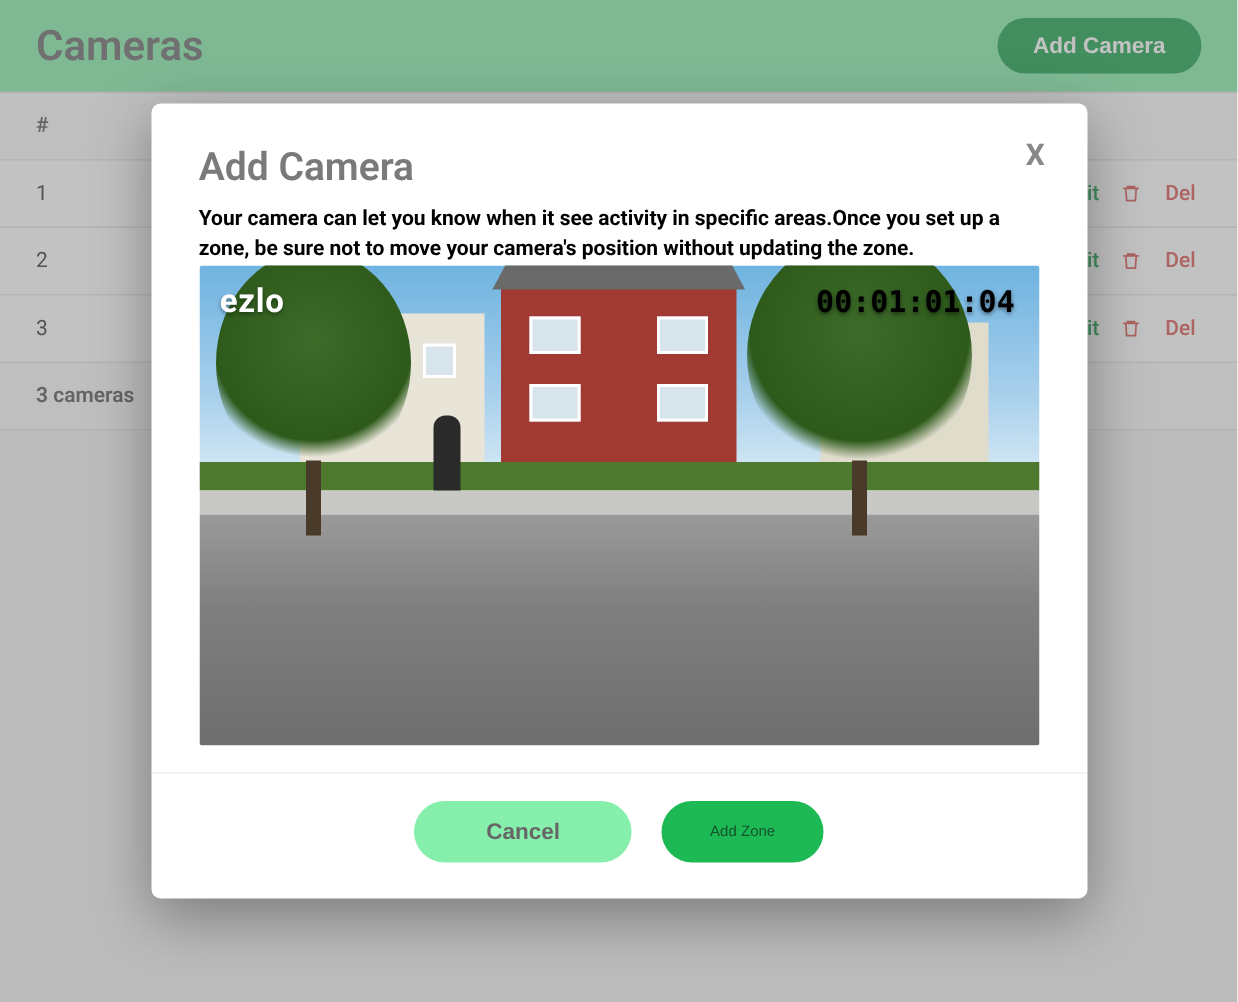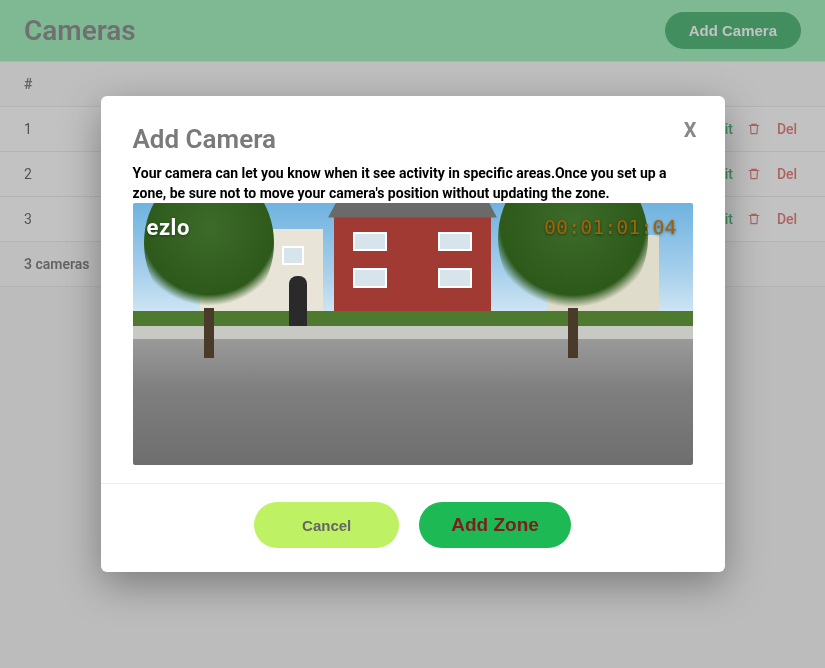--- a/index.html
+++ b/index.html
@@ -128,21 +128,21 @@
       cursor: pointer;
     }
     .camera-label {
       font-size: 14px;
       font-weight: 700;
       color: #333;
       margin-bottom: 8px;
     }
     .camera-view {
       width: 100%;
-      height: 262px;
+      height: 320px;
       position: relative;
       overflow: hidden;
       border-radius: 2px;
     }
     .sky {
       position: absolute;
       top: 0; left: 0; right: 0;
       height: 45%;
       background: linear-gradient(to bottom, #6fb3e0 0%, #a8d0ec 60%, #d8eaf5 100%);
     }
@@ -237,51 +237,51 @@
       color: #fff;
       font-size: 22px;
       font-weight: 700;
       letter-spacing: 0.5px;
       text-shadow: 0 1px 3px rgba(0,0,0,0.4);
     }
     .timestamp {
       position: absolute;
       top: 12px;
       right: 16px;
-      color: #a16207;
+      color: #000000;
       font-size: 20px;
-      font-weight: 400;
+      font-weight: 700;
       font-family: monospace;
       text-shadow: 0 1px 3px rgba(0,0,0,0.5);
     }
     .modal-footer {
       padding: 18px 32px 24px;
       display: flex;
       justify-content: center;
       gap: 20px;
       border-top: 1px solid #eee;
     }
     .btn-cancel {
-      background: #bef264;
+      background: #86efac;
       color: #666;
       border: none;
       border-radius: 24px;
       padding: 12px 48px;
       font-size: 15px;
       font-weight: 600;
       cursor: pointer;
     }
     .btn-addzone {
       background: #1db954;
-      color: #7f1d1d;
+      color: #14532d;
       border: none;
       border-radius: 24px;
       padding: 12px 32px;
-      font-size: 19px;
-      font-weight: 700;
+      font-size: 10px;
+      font-weight: 400;
       cursor: pointer;
     }
   </style>
 </head>
 <body>
 
 <div class="page-header">
   <div class="page-title">Cameras</div>
   <div class="header-actions">
     <button class="btn-primary">Add Camera</button>

